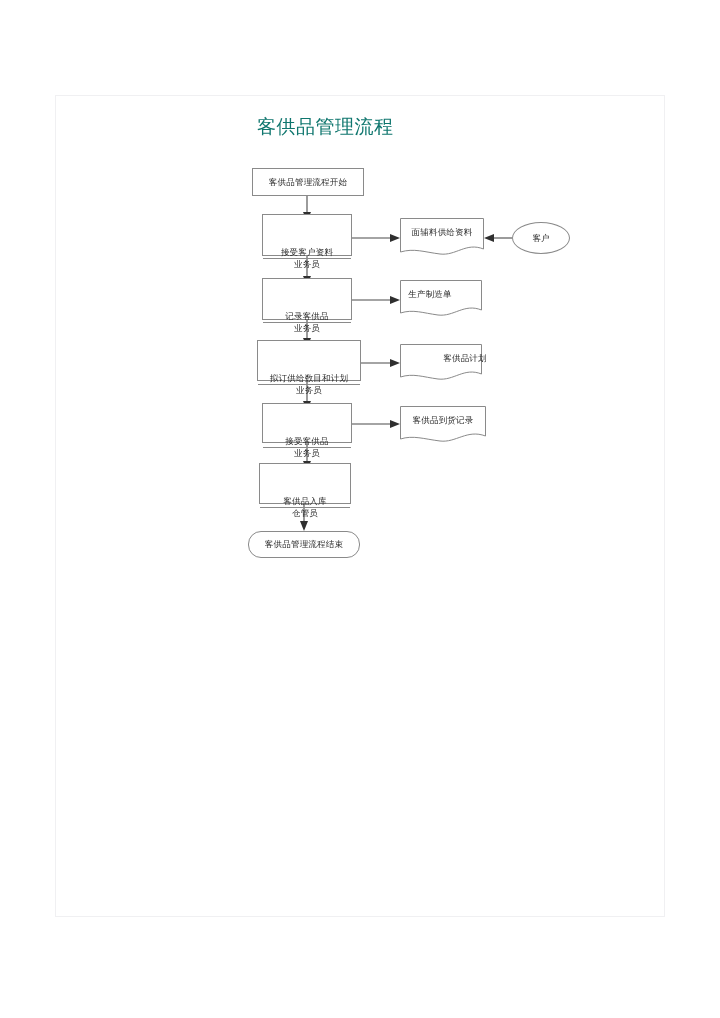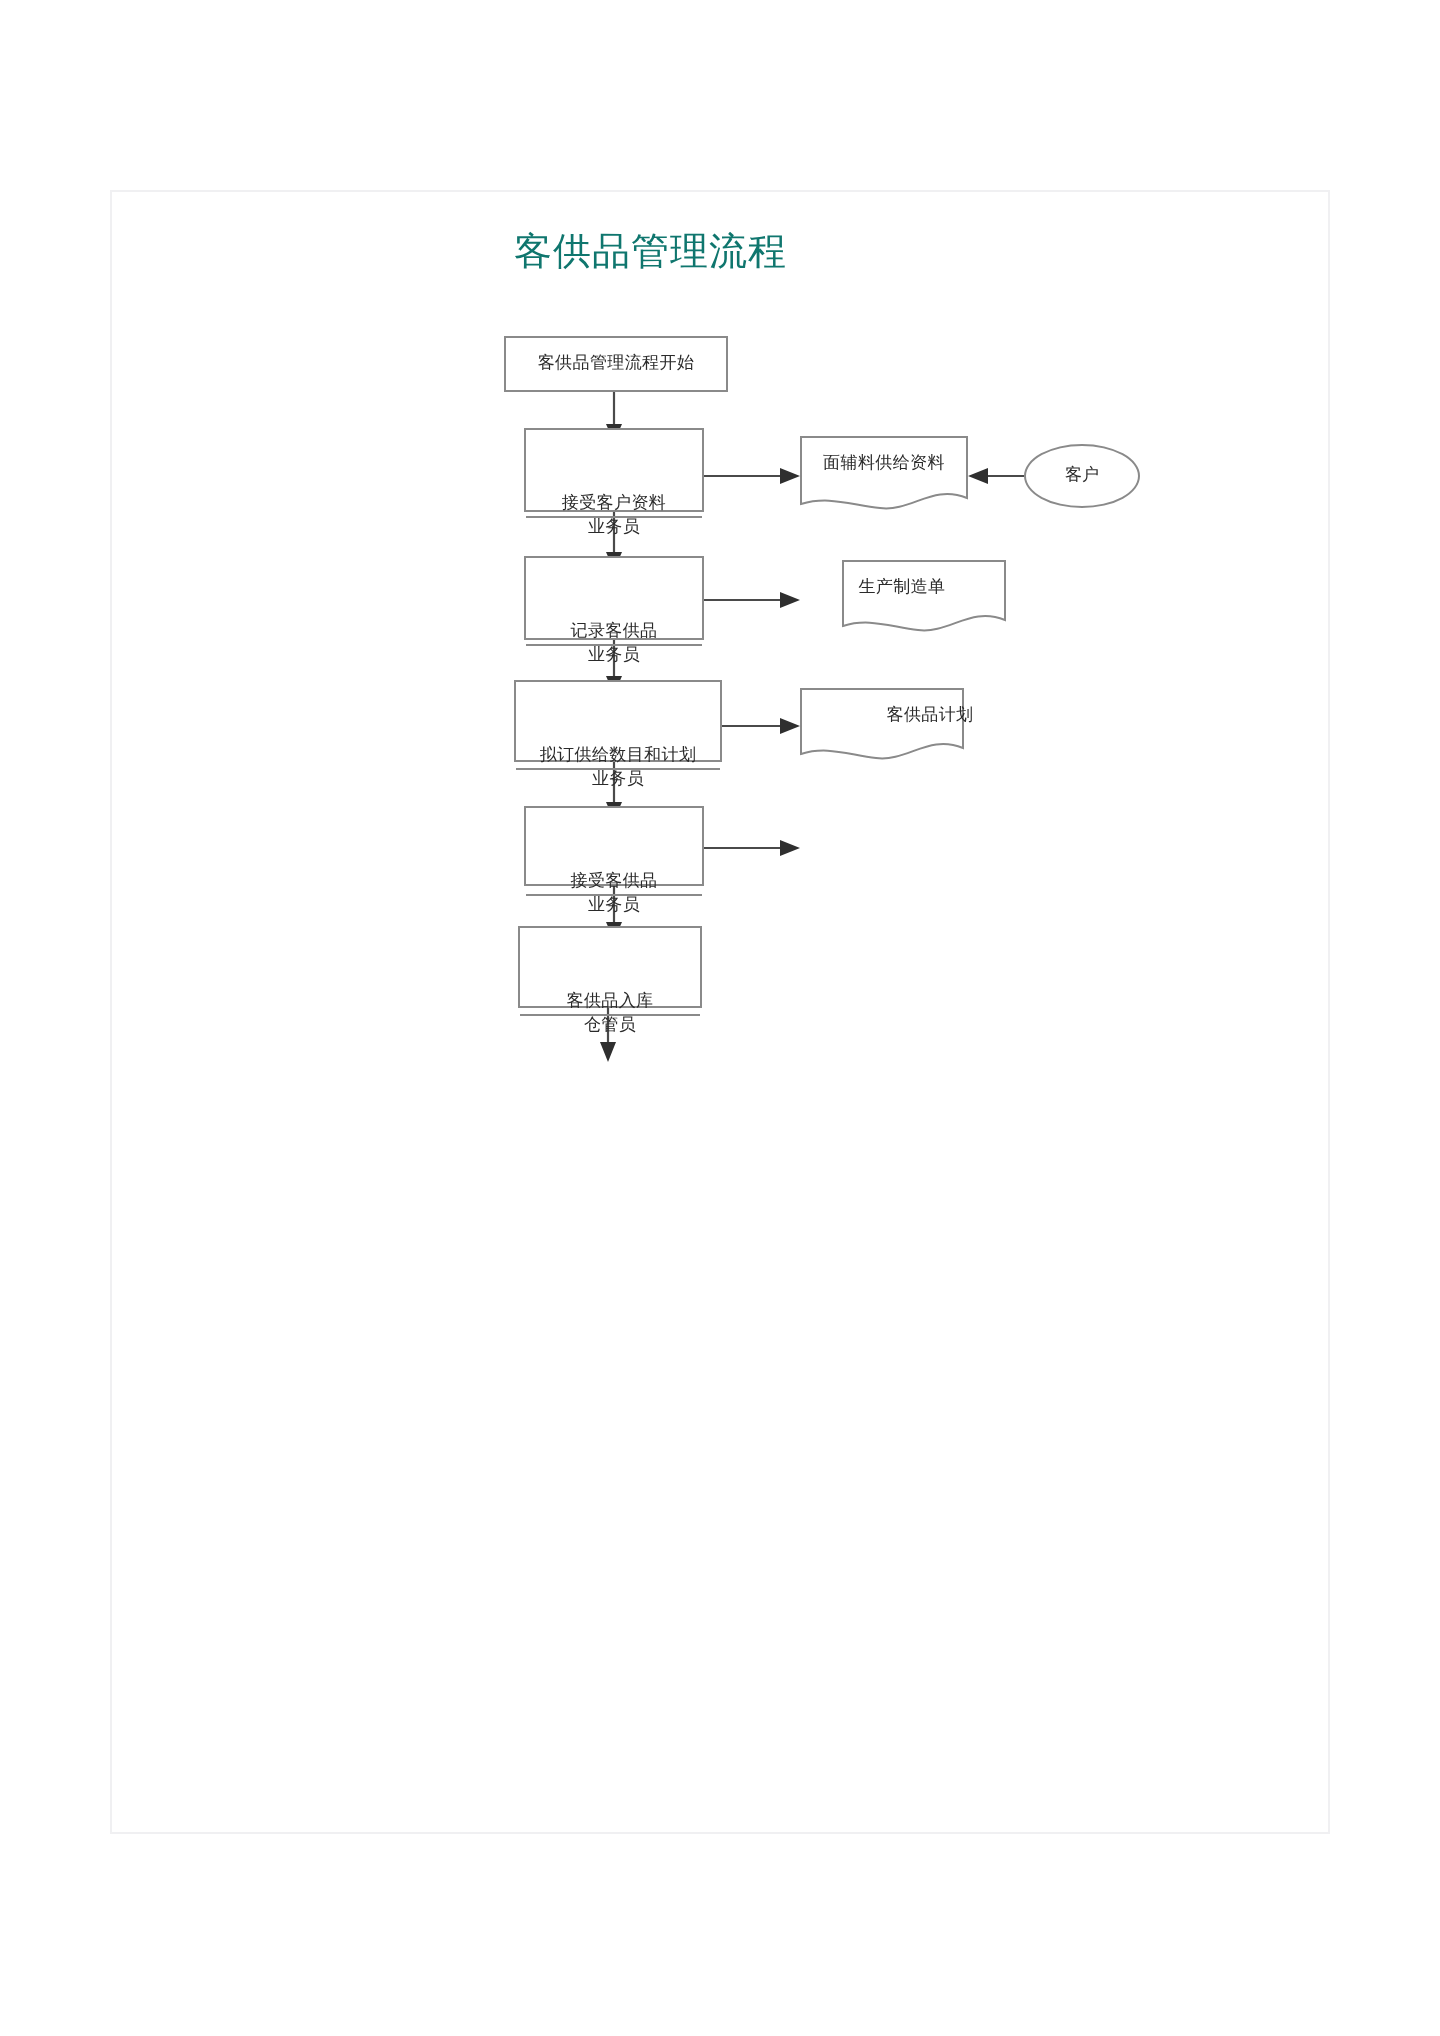--- a/index.html
+++ b/index.html
@@ -218,21 +218,21 @@
 
   <div class="ellipse" style="left:512px; top:222px; width:58px; height:32px;">
     <span>客户</span>
   </div>
 
   <div class="proc" style="left:262px; top:278px; width:90px; height:42px;">
     <div class="cell top">记录客供品</div>
     <div class="cell">业务员</div>
   </div>
 
-  <div class="doc" style="left:400px; top:280px; width:60px; height:40px;margin-left:21px;">
+  <div class="doc" style="left:400px; top:280px; width:60px; height:40px;">
     <svg width="82" height="40" viewBox="0 0 82 40">
       <path d="M0.5,0.5 L81.5,0.5 L81.5,30 C64,23 54,37 38,35 C23,33 13,29 0.5,33 Z" fill="#ffffff" stroke="#8a8a8a" stroke-width="1"></path>
     </svg>
     <div class="doc-label">生产制造单</div>
   </div>
 
   <div class="proc" style="left:257px; top:340px; width:104px; height:41px;">
     <div class="cell top">拟订供给数目和计划</div>
     <div class="cell">业务员</div>
   </div>
@@ -242,20 +242,29 @@
       <path d="M0.5,0.5 L81.5,0.5 L81.5,30 C64,23 54,37 38,35 C23,33 13,29 0.5,33 Z" fill="#ffffff" stroke="#8a8a8a" stroke-width="1"></path>
     </svg>
     <div class="doc-label">客供品计划</div>
   </div>
 
   <div class="proc" style="left:262px; top:403px; width:90px; height:40px;text-align:center;">
     <div class="cell top">接受客供品</div>
     <div class="cell">业务员</div>
   </div>
 
+  <div class="doc" style="left:400px; top:406px; width:86px; height:40px;">
+    <svg width="86" height="40" viewBox="0 0 86 40">
+      <path d="M0.5,0.5 L85.5,0.5 L85.5,30 C67,23 56,37 40,35 C24,33 13,29 0.5,33 Z" fill="#ffffff" stroke="#8a8a8a" stroke-width="1"></path>
+    </svg>
+    <div class="doc-label">客供品到货记录</div>
+  </div>
 
   <div class="proc" style="left:259px; top:463px; width:92px; height:41px;">
     <div class="cell top">客供品入库</div>
     <div class="cell">仓管员</div>
   </div>
 
+  <div class="node term-round" style="left:248px; top:531px; width:112px; height:27px;">
+    <span>客供品管理流程结束</span>
+  </div>
 
 </div>
 
 </body></html>

